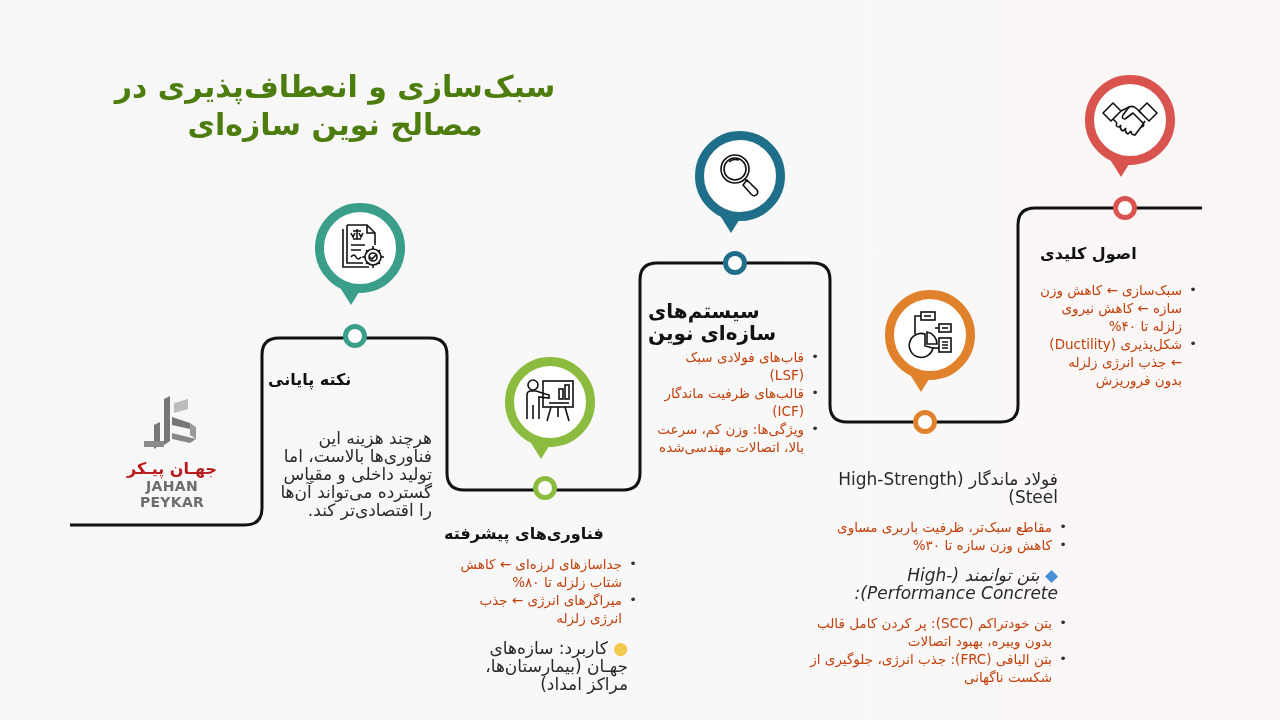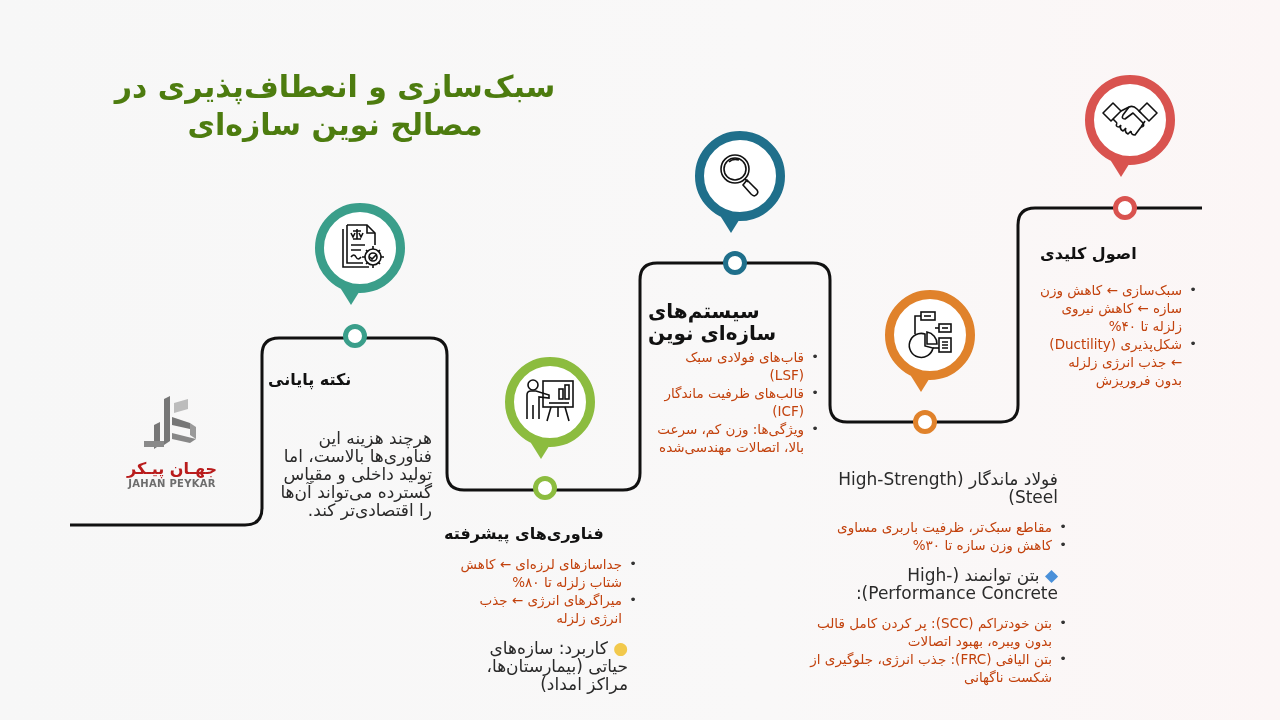--- a/index.html
+++ b/index.html
@@ -31,21 +31,21 @@
   .block { position:absolute; direction:rtl; text-align:right; }
   .block h2 { margin:0; font-size:16px; font-weight:bold; text-align:left; color:#111; }
   .block ul { margin:0; padding:0 18px 0 0; list-style:none; }
   .block li { position:relative; font-size:13.5px; line-height:18px; color:#c2410c; }
   .block li::before {
     content:"•"; position:absolute; right:-15px; top:0; color:#333; font-size:13px;
   }
   .block p { margin:12px; font-size:17px; line-height:18px; color:#2a2a2a; }
   .logo { position:absolute; left:122px; top:395px; width:100px; text-align:center; }
   .logo .fa { direction:rtl; font-weight:bold; font-size:16px; color:#b91c1c; margin-top:4px; }
-  .logo .en { font-weight:bold; font-size:10px; color:#6d6d6d; letter-spacing:0.3px; }
+  .logo .en { font-weight:bold; font-size:14px; color:#6d6d6d; letter-spacing:0.3px; }
 </style>
 </head>
 <body>
 
 <div class="title">
   <div>سبک‌سازی و انعطاف‌پذیری در</div>
   <div>مصالح نوین سازه‌ای</div>
 </div>
 
 <svg class="path-layer" width="1280" height="720">
@@ -164,40 +164,40 @@
 </div>
 
 <div class="block" style="left:444px; top:524px; width:196px;">
   <h2>فناوری‌های پیشرفته</h2>
   <ul style="margin-top:12px;">
     <li>جداسازهای لرزه‌ای ← کاهش شتاب زلزله تا ۸۰%</li>
     <li>میراگرهای انرژی ← جذب انرژی زلزله</li>
   </ul>
   <p>
     <span style="color:#f2c94c;">●</span>
-    <span>کاربرد: سازه‌های حیاتی (بیمارستان‌ها، مراکز امداد)</span>
+    <span>کاربرد: سازه‌های جهـان (بیمارستان‌ها، مراکز امداد)</span>
   </p>
 </div>
 
 <div class="block" style="left:648px; top:300px; width:174px;">
   <h2 style="font-size:20px; line-height:22px;">سیستم‌های سازه‌ای نوین</h2>
   <ul style="margin-top:4px;">
     <li>قاب‌های فولادی سبک (LSF)</li>
     <li>قالب‌های ظرفیت ماندگار (ICF)</li>
     <li>ویژگی‌ها: وزن کم، سرعت بالا، اتصالات مهندسی‌شده</li>
   </ul>
 </div>
 
 <div class="block" style="left:790px; top:458px; width:280px;">
   <p style="margin-top:12px;">فولاد ماندگار (High-Strength Steel)</p>
   <ul>
     <li>مقاطع سبک‌تر، ظرفیت باربری مساوی</li>
     <li>کاهش وزن سازه تا ۳۰%</li>
   </ul>
-  <p style="padding-right:0;">
+  <p style="padding-right:0;font-style:italic;">
     <span style="color:#4a90d9;">◆</span>
     <span>بتن توانمند (High-Performance Concrete):</span>
   </p>
   <ul>
     <li>بتن خودتراکم (SCC): پر کردن کامل قالب بدون ویبره، بهبود اتصالات</li>
     <li>بتن الیافی (FRC): جذب انرژی، جلوگیری از شکست ناگهانی</li>
   </ul>
 </div>
 
 <div class="block" style="left:1040px; top:244px; width:160px;">

